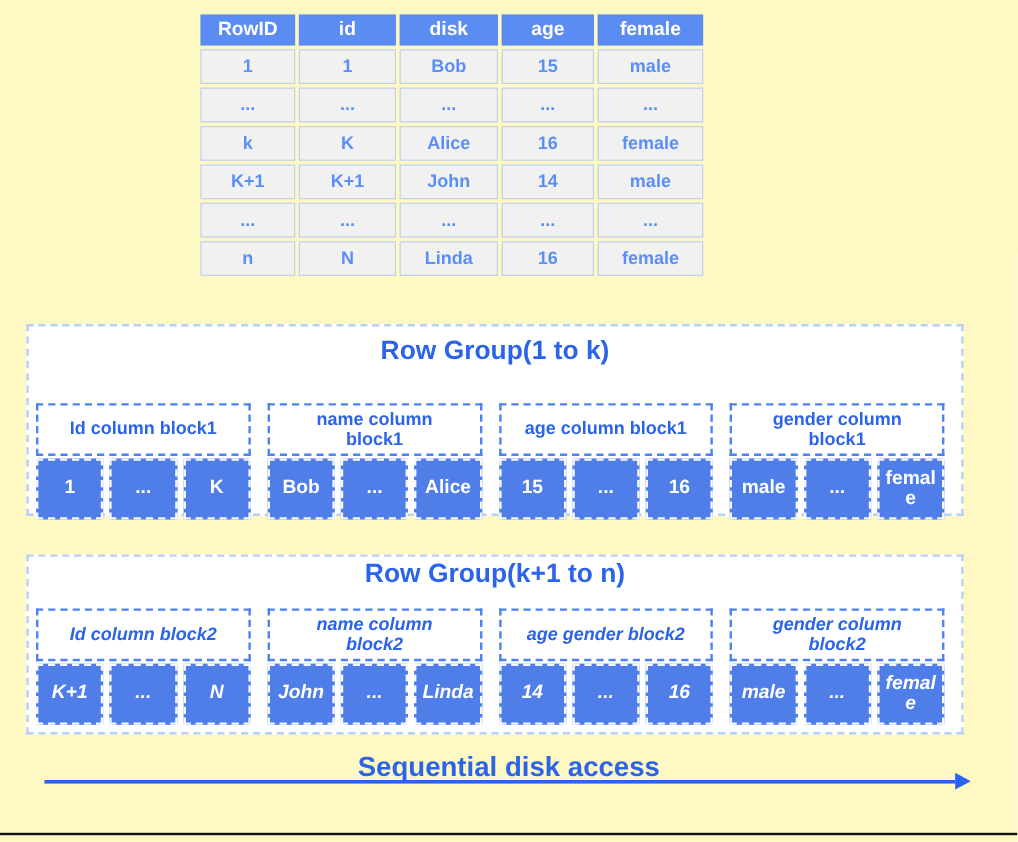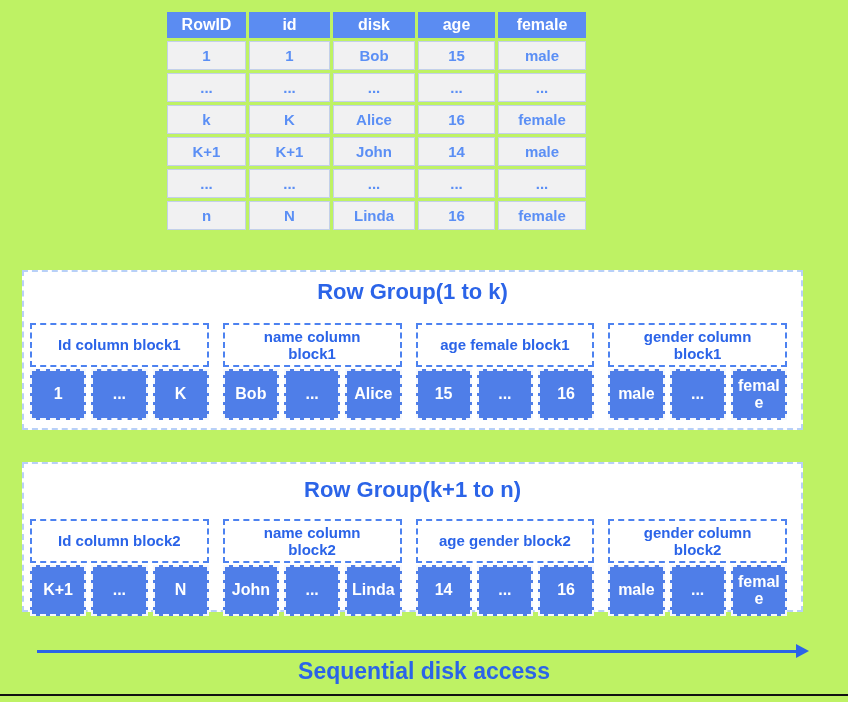--- a/index.html
+++ b/index.html
@@ -5,21 +5,21 @@
   * { box-sizing: border-box; margin: 0; padding: 0; }
   html, body { background: #ffffff; }
   body {
     font-family: "Liberation Sans", "DejaVu Sans", sans-serif;
     font-weight: bold;
   }
   .canvas {
     position: relative;
     width: 848px;
     height: 702px;
-    background: #bef264;
+    background: #fef9c3;
     overflow: hidden;
   }
 
   
   .logical-table {
     position: absolute;
     left: 167px;
     top: 12px;
     display: grid;
     grid-template-columns: 79px 81px 82px 77px 88px;
@@ -55,28 +55,28 @@
   }
   .rg1 { top: 270px; height: 160px; }
   .rg2 { top: 462px; height: 150px; }
   .rg-title {
     text-align: center;
     color: #2b64e8;
     font-size: 22px;
     line-height: 27px;
   }
   .rg1 .rg-title { margin-top: 6px; }
-  .rg2 .rg-title { margin-top: 12px; }
+  .rg2 .rg-title { margin-top: 0; }
   .rg-blocks {
     display: flex;
     gap: 14px;
     padding: 0 14px 0 6px;
   }
-  .rg1 .rg-blocks { margin-top: 18px; }
-  .rg2 .rg-blocks { margin-top: 16px; }
+  .rg1 .rg-blocks { margin-top: 31px; }
+  .rg2 .rg-blocks { margin-top: 16px; font-style: italic; }
   .block {
     flex: 1;
     display: flex;
     flex-direction: column;
   }
   .block-label {
     height: 44px;
     border: 2px dashed #4d82f0;
     color: #2b64e8;
     font-size: 15px;
@@ -126,21 +126,21 @@
   .arrow-head {
     width: 0;
     height: 0;
     border-left: 13px solid #2b64e8;
     border-top: 7px solid transparent;
     border-bottom: 7px solid transparent;
   }
   .arrow-label {
     position: absolute;
     left: 0;
-    top: 658px;
+    top: 626px;
     width: 100%;
     text-align: center;
     color: #2b64e8;
     font-size: 23px;
   }
   .bottom-rule {
     position: absolute;
     left: 0;
     top: 694px;
     width: 848px;
@@ -210,21 +210,21 @@
       <div class="block">
         <div class="block-label">name column
 block1</div>
         <div class="block-cells">
           <div class="bcell">Bob</div>
           <div class="bcell">...</div>
           <div class="bcell">Alice</div>
         </div>
       </div>
       <div class="block">
-        <div class="block-label">age female block1</div>
+        <div class="block-label">age column block1</div>
         <div class="block-cells">
           <div class="bcell">15</div>
           <div class="bcell">...</div>
           <div class="bcell">16</div>
         </div>
       </div>
       <div class="block">
         <div class="block-label">gender column
 block1</div>
         <div class="block-cells">

